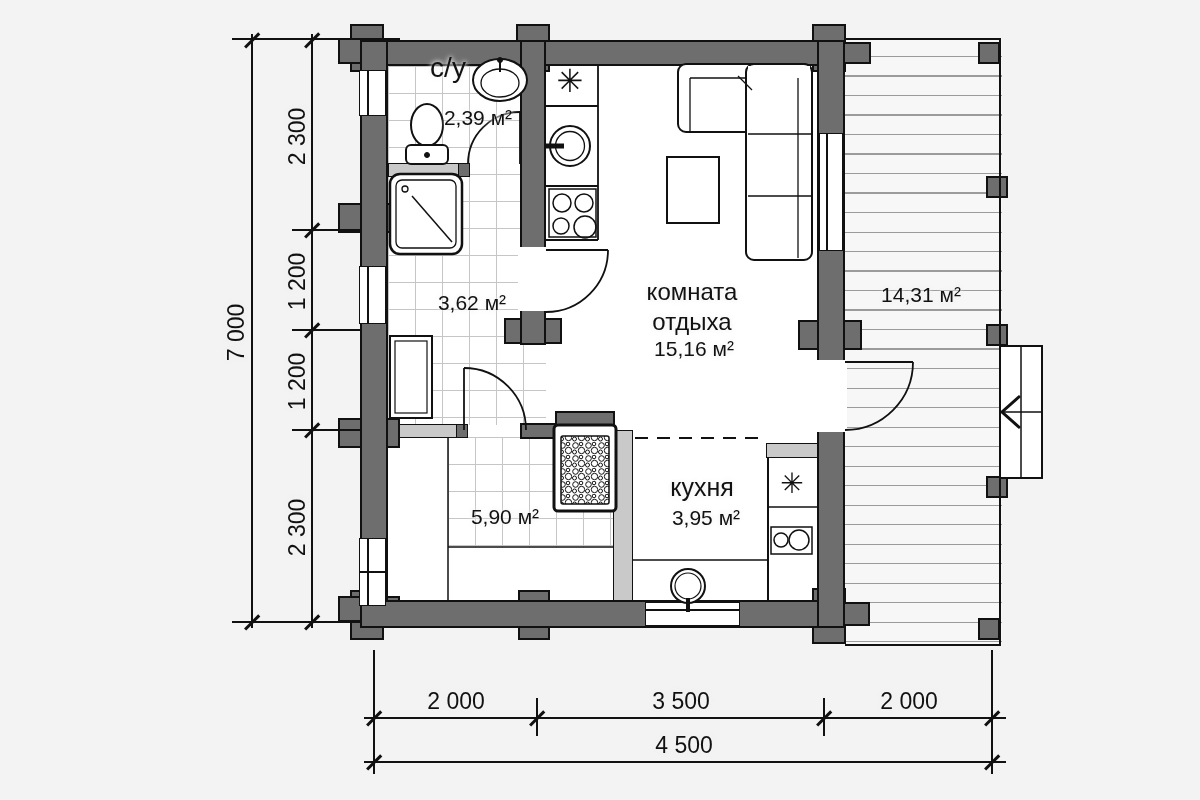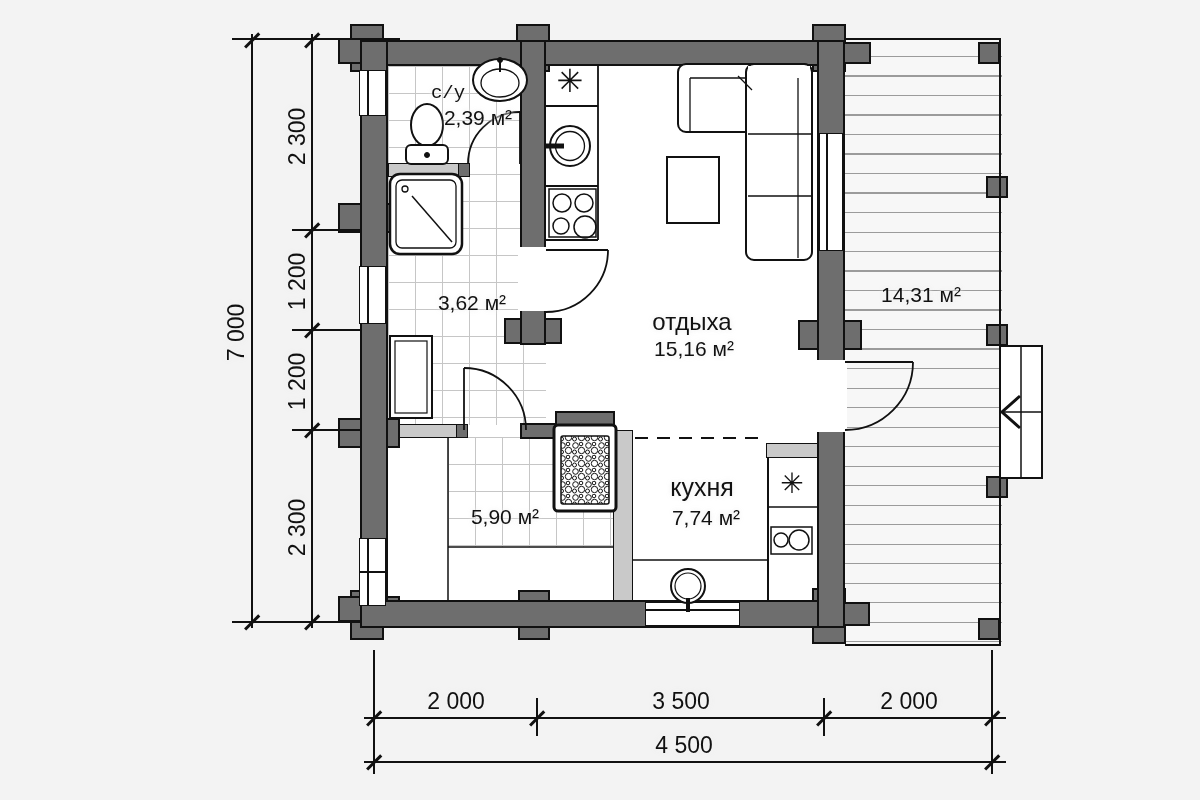--- a/index.html
+++ b/index.html
@@ -228,30 +228,31 @@
     </g>
     <g stroke="#111" stroke-width="1.8" fill="none">
       <line x1="845" y1="362" x2="913" y2="362"></line>
       <path d="M913,362 A68,68 0 0 1 845,430"></path>
     </g>
   </svg>
 
   <div class="abs ast" style="left:552px;top:64px;width:36px;height:36px;">✳</div>
   <div class="abs ast" style="left:776px;top:469px;width:32px;height:32px;font-size:28px;line-height:30px;">✳</div>
 
-  <div class="abs lbl room-name" style="left:408px;top:82px;width:80px;font-size:19px;font-family:Liberation Mono, monospace;">с/у</div>
+  <div class="abs lbl room-name" style="left:408px;top:52px;width:80px;font-size:28px;">с/у</div>
   <div class="abs lbl room-area" style="left:418px;top:106px;width:120px;">2,39 м²</div>
 
   <div class="abs lbl room-area" style="left:412px;top:291px;width:120px;">3,62 м²</div>
 
+  <div class="abs lbl room-name" style="left:612px;top:278px;width:160px;font-size:24px;">комната</div>
   <div class="abs lbl room-name" style="left:612px;top:308px;width:160px;font-size:24px;">отдыха</div>
   <div class="abs lbl room-area" style="left:624px;top:337px;width:140px;text-align:center;">15,16 м²</div>
 
   <div class="abs lbl room-name" style="left:642px;top:473px;width:120px;">кухня</div>
-  <div class="abs lbl room-area" style="left:641px;top:506px;width:130px;">7,74 м²</div>
+  <div class="abs lbl room-area" style="left:641px;top:506px;width:130px;">3,95 м²</div>
 
   <div class="abs lbl room-area" style="left:440px;top:505px;width:130px;">5,90 м²</div>
 
   <div class="abs lbl room-area" style="left:846px;top:283px;width:150px;">14,31 м²</div>
 
   <div class="abs ext" style="left:232px;top:38px;width:128px;height:1.5px;"></div>
   <div class="abs ext" style="left:292px;top:229px;width:68px;height:1.5px;"></div>
   <div class="abs ext" style="left:292px;top:329px;width:68px;height:1.5px;"></div>
   <div class="abs ext" style="left:292px;top:429px;width:68px;height:1.5px;"></div>
   <div class="abs ext" style="left:232px;top:621px;width:128px;height:1.5px;"></div>

